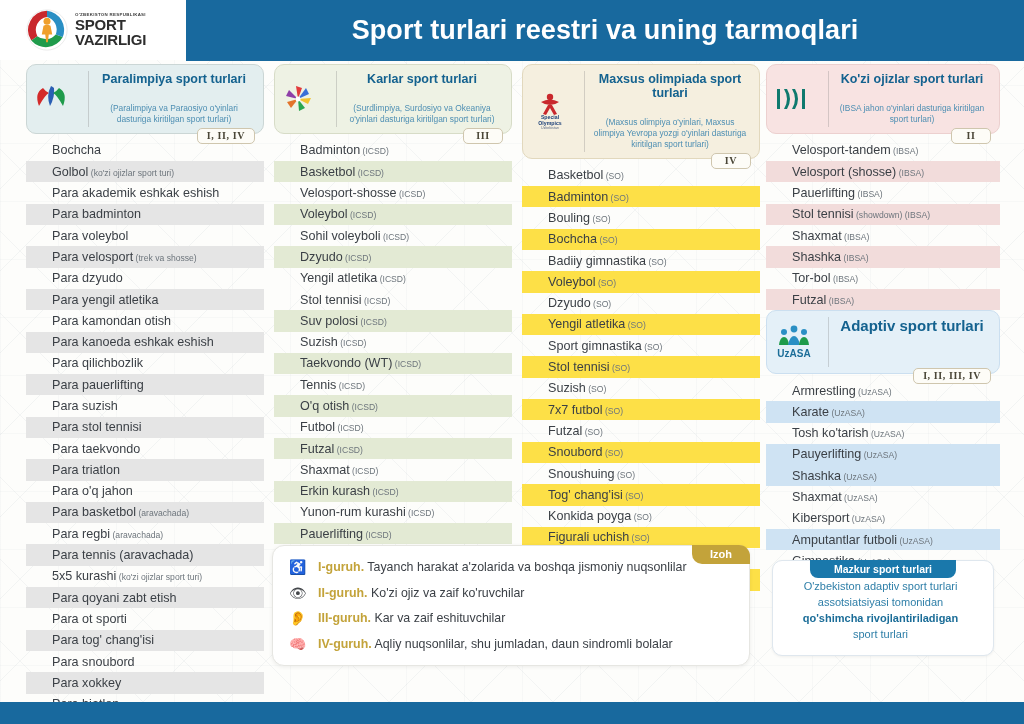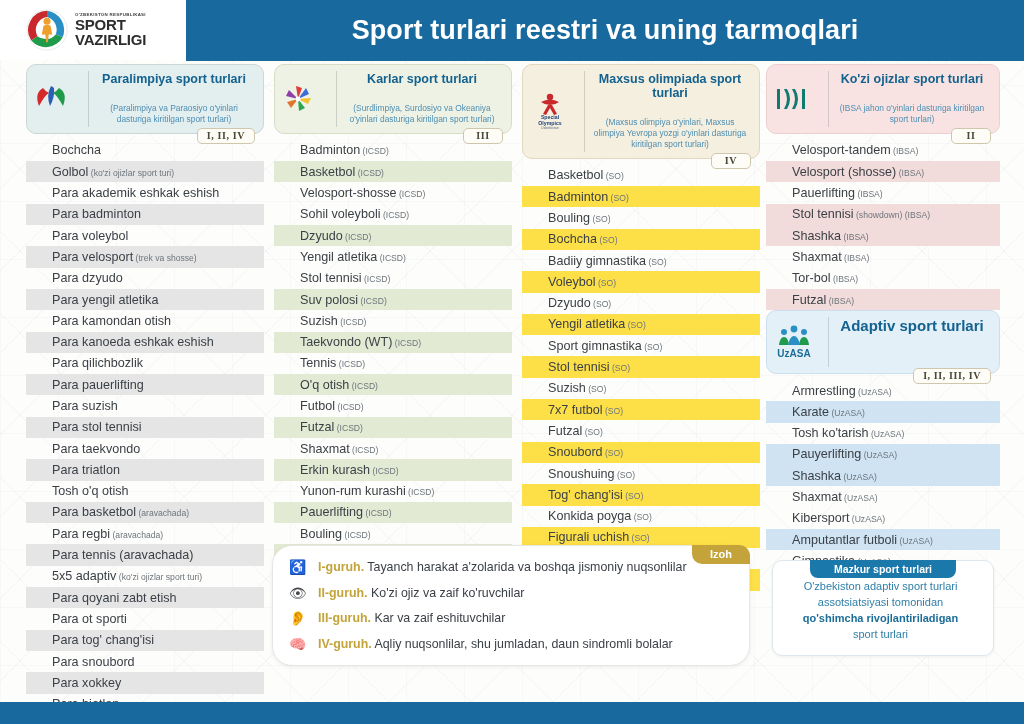--- a/index.html
+++ b/index.html
@@ -210,21 +210,21 @@
   .note-line.bold { font-weight: bold; color: #1b6d98; }
 
   
   .legend {
     position: absolute;
     left: 272px;
     top: 545px;
     width: 478px;
     background: #ffffff;
     border: 1px solid #e6e6e2;
-    border-radius: 20px;
+    border-radius: 12px;
     padding: 13px 16px 12px 14px;
     box-shadow: 0 1px 4px rgba(0,0,0,0.07);
   }
   .izoh-tab {
     position: absolute;
     right: -1px;
     top: -1px;
     background: #c3a33a;
     color: #fff;
     font-size: 11px;
@@ -314,25 +314,25 @@
         <div class="item"><span>Para dzyudo</span></div>
         <div class="item alt-teal"><span>Para yengil atletika</span></div>
         <div class="item"><span>Para kamondan otish</span></div>
         <div class="item alt-teal"><span>Para kanoeda eshkak eshish</span></div>
         <div class="item"><span>Para qilichbozlik</span></div>
         <div class="item alt-teal"><span>Para pauerlifting</span></div>
         <div class="item"><span>Para suzish</span></div>
         <div class="item alt-teal"><span>Para stol tennisi</span></div>
         <div class="item"><span>Para taekvondo</span></div>
         <div class="item alt-teal"><span>Para triatlon</span></div>
-        <div class="item"><span>Tosh o'q otish</span></div>
+        <div class="item"><span>Para o'q jahon</span></div>
         <div class="item alt-teal"><span>Para basketbol</span><span class="tag"> (aravachada)</span></div>
         <div class="item"><span>Para regbi</span><span class="tag"> (aravachada)</span></div>
         <div class="item alt-teal"><span>Para tennis (aravachada)</span></div>
-        <div class="item"><span>5x5 adaptiv</span><span class="tag"> (ko'zi ojizlar sport turi)</span></div>
+        <div class="item"><span>5x5 kurashi</span><span class="tag"> (ko'zi ojizlar sport turi)</span></div>
         <div class="item alt-teal"><span>Para qoyani zabt etish</span></div>
         <div class="item"><span>Para ot sporti</span></div>
         <div class="item alt-teal"><span>Para tog' chang'isi</span></div>
         <div class="item"><span>Para snoubord</span></div>
         <div class="item alt-teal"><span>Para xokkey</span></div>
         <div class="item"><span>Para biatlon</span></div>
         <div class="item alt-teal"><span>Aravachada kyorling</span></div>
       </div>
   </div>
 
@@ -354,20 +354,21 @@
       <div class="head-text">
         <div class="head-title">Karlar sport turlari</div>
         <div class="head-sub">(Surdlimpiya, Surdosiyo va Okeaniya o'yinlari dasturiga kiritilgan sport turlari)</div>
       </div>
       <div class="roman">III</div>
     </div>
     <div class="list">
         <div class="item"><span>Badminton</span><span class="tag"> (ICSD)</span></div>
         <div class="item alt-green"><span>Basketbol</span><span class="tag"> (ICSD)</span></div>
         <div class="item"><span>Velosport-shosse</span><span class="tag"> (ICSD)</span></div>
+        <div class="item alt-green"><span>Voleybol</span><span class="tag"> (ICSD)</span></div>
         <div class="item"><span>Sohil voleyboli</span><span class="tag"> (ICSD)</span></div>
         <div class="item alt-green"><span>Dzyudo</span><span class="tag"> (ICSD)</span></div>
         <div class="item"><span>Yengil atletika</span><span class="tag"> (ICSD)</span></div>
         <div class="item"><span>Stol tennisi</span><span class="tag"> (ICSD)</span></div>
         <div class="item alt-green"><span>Suv polosi</span><span class="tag"> (ICSD)</span></div>
         <div class="item"><span>Suzish</span><span class="tag"> (ICSD)</span></div>
         <div class="item alt-green"><span>Taekvondo (WT)</span><span class="tag"> (ICSD)</span></div>
         <div class="item"><span>Tennis</span><span class="tag"> (ICSD)</span></div>
         <div class="item alt-green"><span>O'q otish</span><span class="tag"> (ICSD)</span></div>
         <div class="item"><span>Futbol</span><span class="tag"> (ICSD)</span></div>
@@ -442,22 +443,22 @@
         <div class="head-title">Ko'zi ojizlar sport turlari</div>
         <div class="head-sub">(IBSA jahon o'yinlari dasturiga kiritilgan sport turlari)</div>
       </div>
       <div class="roman">II</div>
     </div>
     <div class="list">
         <div class="item"><span>Velosport-tandem</span><span class="tag"> (IBSA)</span></div>
         <div class="item alt-pink"><span>Velosport (shosse)</span><span class="tag"> (IBSA)</span></div>
         <div class="item"><span>Pauerlifting</span><span class="tag"> (IBSA)</span></div>
         <div class="item alt-pink"><span>Stol tennisi</span><span class="tag"> (showdown) (IBSA)</span></div>
+        <div class="item"><span>Shaxmat</span><span class="tag"> (IBSA)</span></div>
         <div class="item alt-pink"><span>Shashka</span><span class="tag"> (IBSA)</span></div>
-        <div class="item"><span>Shaxmat</span><span class="tag"> (IBSA)</span></div>
         <div class="item"><span>Tor-bol</span><span class="tag"> (IBSA)</span></div>
         <div class="item alt-pink"><span>Futzal</span><span class="tag"> (IBSA)</span></div>
       </div>
   </div>
 
   <div class="col-5">
     <div class="card-head blue">
       <div class="head-logo">
         <svg width="46" height="38" viewBox="0 0 46 38">
           <g fill="#2a8fc4">

